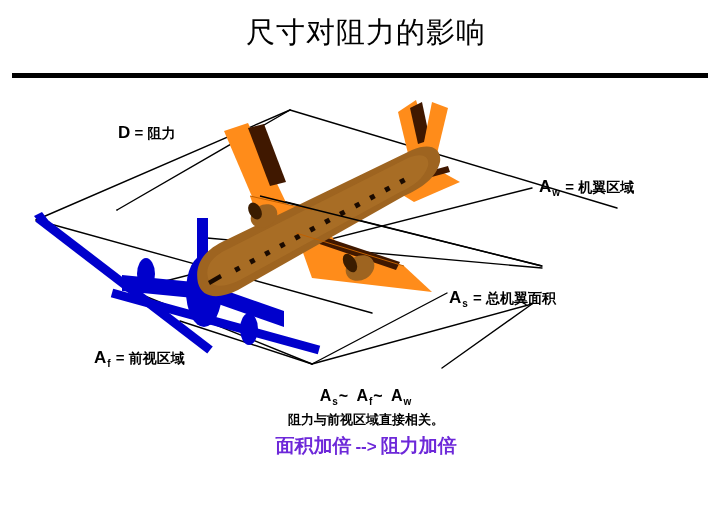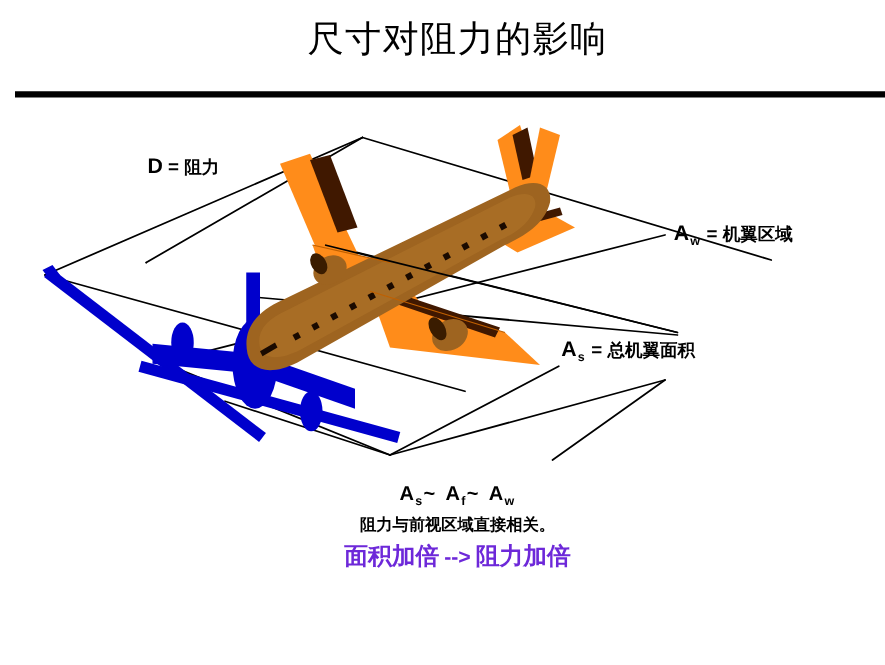--- a/index.html
+++ b/index.html
@@ -68,21 +68,21 @@
     top: 4px;
     padding: 0 1px;
   }
   .callout .cjk {
     font-family: "Liberation Serif", serif;
     font-weight: bold;
     font-size: 14px;
   }
   #label-D       { left: 106px; top: 124px; }
   #label-Aw      { left: 527px; top: 178px; text-align: right; }
-  #label-As      { left: 437px; top: 271px; }
+  #label-As      { left: 437px; top: 289px; }
   #label-Af      { left: 82px;  top: 349px; }
 
   #footer {
     position: absolute;
     left: 0;
     top: 388px;
     width: 708px;
     text-align: center;
   }
   .footer-line {
@@ -273,20 +273,25 @@
     <span>=</span>
     <span class="cjk">机翼区域</span>
   </div>
 
   <div class="callout" id="label-As">
     <span class="sym">A</span><sub>s</sub>
     <span>=</span>
     <span class="cjk">总机翼面积</span>
   </div>
 
+  <div class="callout" id="label-Af">
+    <span class="sym">A</span><sub>f</sub>
+    <span>=</span>
+    <span class="cjk">前视区域</span>
+  </div>
 
   <div id="footer">
 
     <div class="footer-line" id="formula-proportion">
       <span>A</span><sub>s</sub><span>~</span>&nbsp;
       <span>A</span><sub>f</sub><span>~</span>&nbsp;
       <span>A</span><sub>w</sub>
     </div>
 
     <div class="footer-line" id="statement-relation">阻力与前视区域直接相关。</div>

